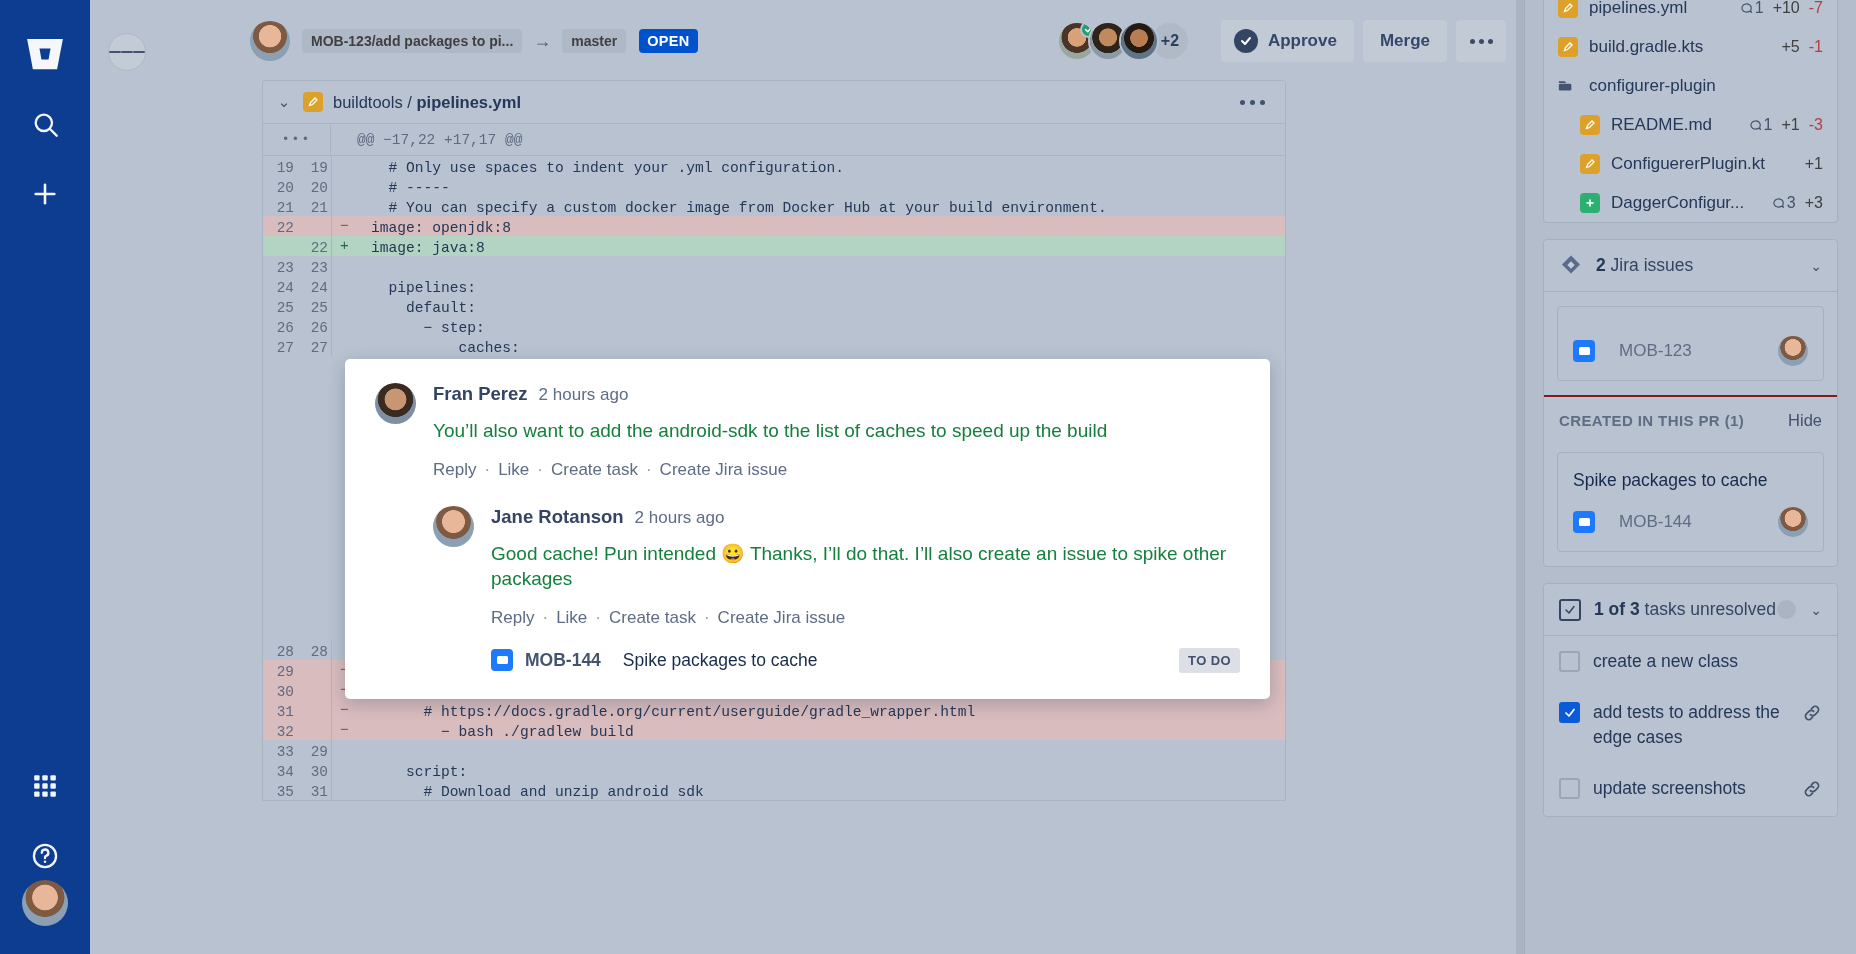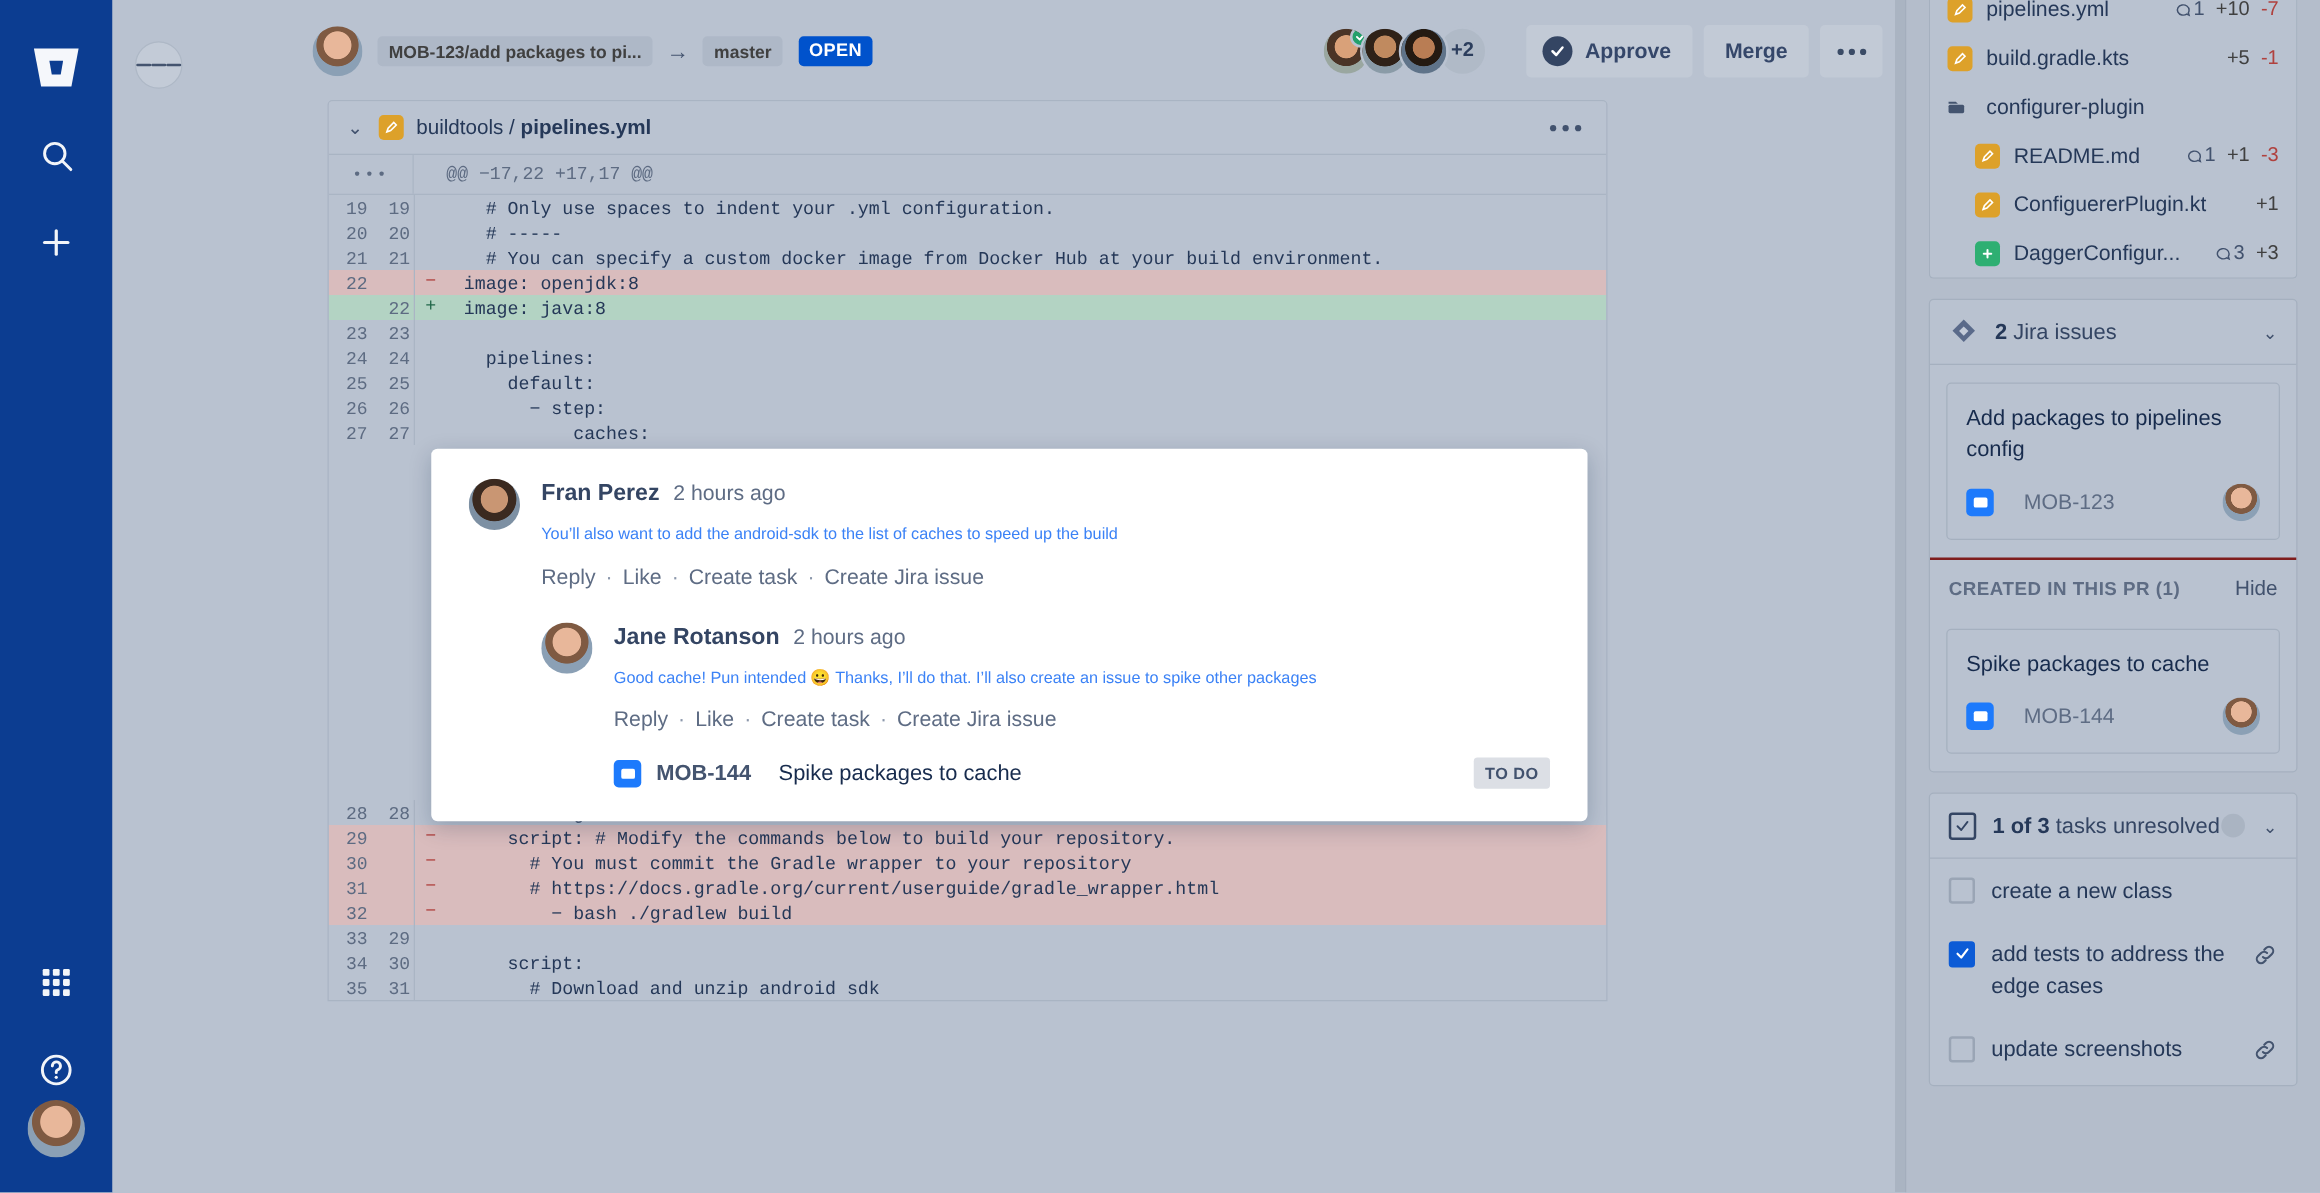--- a/index.html
+++ b/index.html
@@ -183,21 +183,21 @@
   .c-row { display: flex; }
   .c-av {
     width: 41px; height: 41px; border-radius: 50%; overflow:hidden;
     flex: 0 0 41px; margin-right: 17px;
   }
   .c-av.small { width:41px;height:41px; }
   .c-body { flex: 1 1 auto; min-width: 0; }
   .c-meta { display:flex; align-items:baseline; }
   .c-author { font-size: 18.5px; font-weight: 700; color:#344563;text-align:center; }
   .c-time { font-size: 17px; color:#5e6c84; margin-left: 11px; }
-  .c-text { font-size: 13px; color:#3b82f6; margin-top: 13px; line-height: 1.35; }
+  .c-text { font-size: 19px; color:#15803d; margin-top: 13px; line-height: 1.35; }
   .c-actions { margin-top: 16px; font-size: 17px; color:#5e6c84; }
   .c-actions a { color:#5e6c84; text-decoration:none; }
   .c-actions .sep { margin: 0 8px; color:#8b97ab; }
   .c-reply { margin-top: 26px; }
   .jira-row { display:flex; align-items:center; margin-top: 20px; }
   .jira-sq {
     width:22px;height:22px;border-radius:4px;background:#1d7afc;
     display:flex;align-items:center;justify-content:center;margin-right:12px;
   }
   .jira-sq i { width:11px;height:8px;background:#fff;border-radius:1.5px;display:block;}
@@ -588,21 +588,20 @@
           <svg viewBox="0 0 32 32" width="24" height="24">
             <path d="M16 2l12 12-12 12L4 14z" fill="#5a6a8a"></path>
             <path d="M16 9.5l5 5-5 5-5-5z" fill="#c3cbd9"></path>
           </svg>
         </span>
         <span class="ptitle"><b>2</b> <span>Jira issues</span></span>
         <span class="chev-d">⌄</span>
       </div>
 
       <div class="issue-card">
-        <div class="issue-title">Add packages to pipelines config</div>
         <div class="issue-foot">
           <span class="jira-sq">
               <i></i>
             </span>
           <span class="issue-key">MOB-123</span>
           <span class="issue-av">
               <span class="face f1" style="display:block;width:100%;height:100%"></span>
             </span>
         </div>
       </div>

